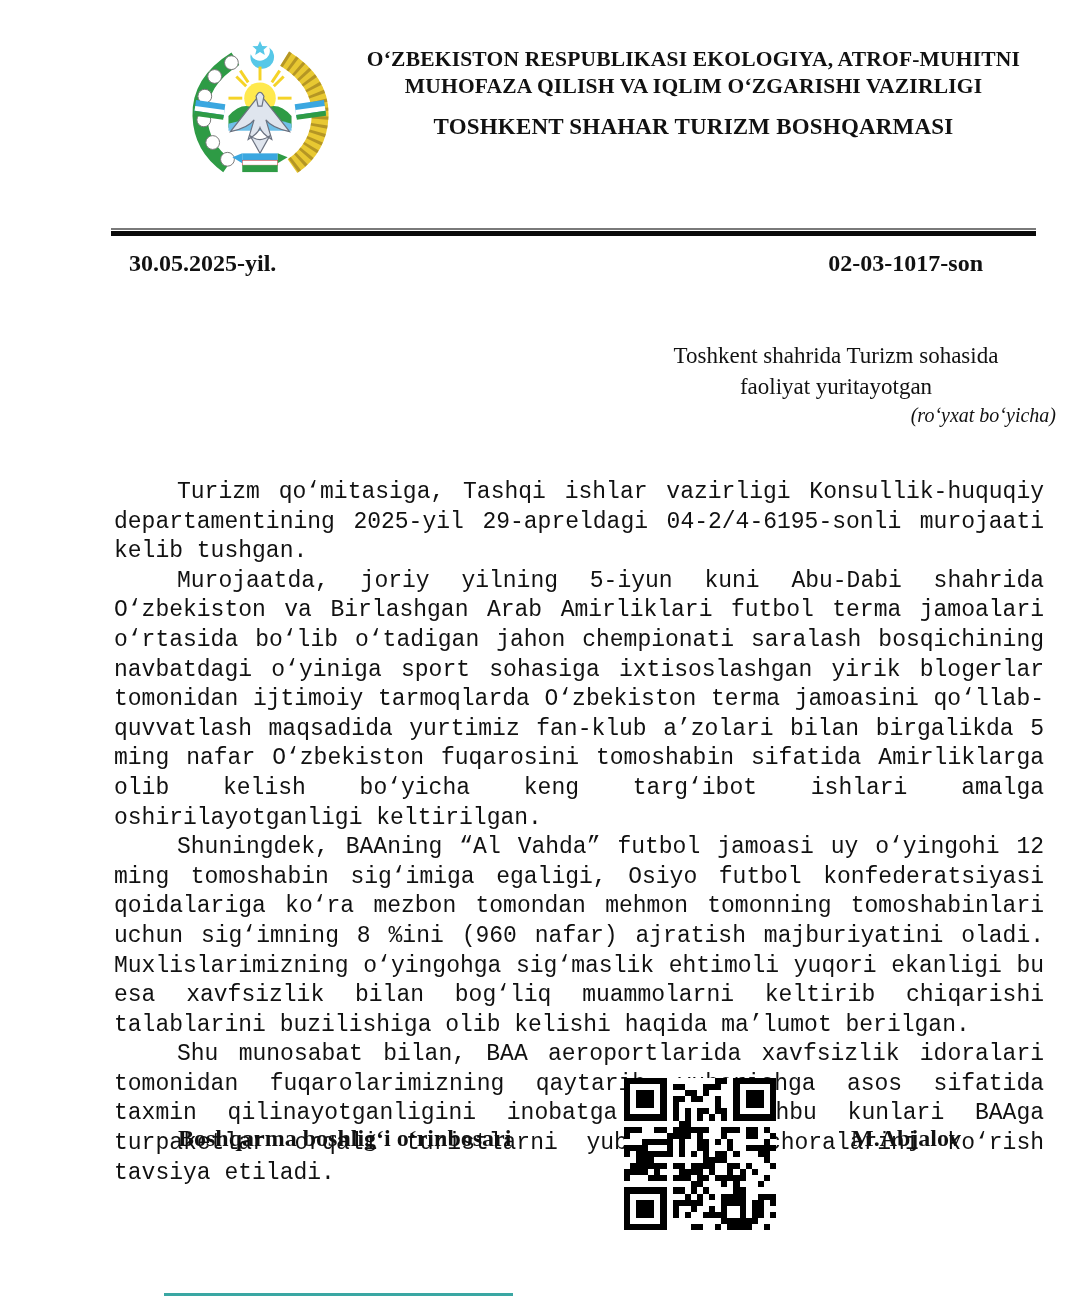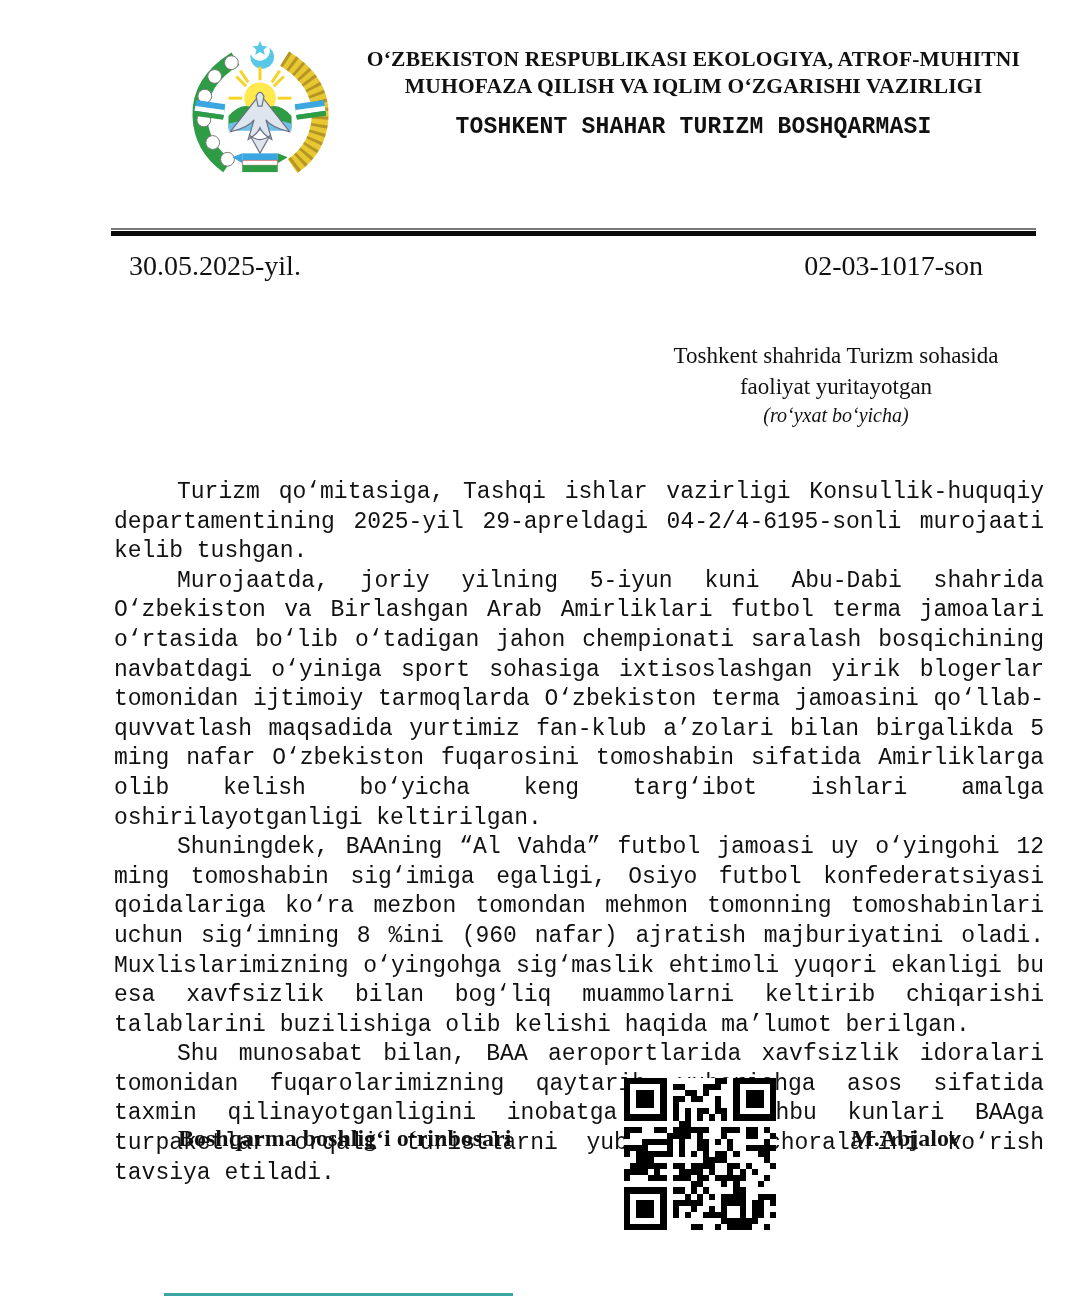--- a/index.html
+++ b/index.html
@@ -9,35 +9,35 @@
     background:#ffffff;
     font-family:"Liberation Serif","DejaVu Serif",serif;
     color:#111;
     overflow:hidden;
     margin-left:16px;
   }
   
   .emblem{position:absolute;left:175px;top:36px;width:138px;height:146px;}
   .head-text{position:absolute;left:325px;top:46px;width:705px;text-align:center;}
   .ministry-line{font-weight:bold;font-size:21.5px;line-height:27px;letter-spacing:.2px;}
-  .dept-line{font-weight:bold;font-size:23px;line-height:28px;margin-top:13px;letter-spacing:.2px;font-family:Liberation Mono, monospace;}
+  .dept-line{font-weight:bold;font-size:23px;line-height:28px;margin-top:13px;letter-spacing:.2px;}
   .contact-block{position:absolute;left:250px;top:183px;width:830px;text-align:center;}
   .contact-line{font-size:17px;line-height:22px;color:#222;}
   
   .rule{position:absolute;left:95px;top:228px;width:925px;}
   .rule .thin{height:2px;background:#7a7a7a;}
   .rule .gap{height:1px;background:#ffffff;}
   .rule .thick{height:5px;background:#0a0a0a;}
   
   .meta-row{position:absolute;left:113px;top:250px;width:854px;display:flex;justify-content:space-between;}
-  .meta-item{font-weight:normal;font-size:28px;}
+  .meta-item{font-weight:bold;font-size:24px;}
   
   .recipient{position:absolute;left:600px;top:340px;width:440px;text-align:center;}
   .recipient-line{font-weight:normal;font-size:23px;line-height:31px;}
-  .recipient-note{font-style:italic;font-size:20px;line-height:26px;}
+  .recipient-note{font-style:italic;font-size:20px;line-height:26px;text-align:right;}
   
   .letter-body{position:absolute;left:98px;top:478px;width:930px;font-family:Liberation Mono, monospace;}
   .letter-body p{
     margin:0;text-indent:63px;text-align:justify;
     font-size:23px;line-height:29.6px;
   }
   
   .sig-title{position:absolute;left:162px;top:1125px;font-weight:bold;font-size:24px;}
   .sig-name{position:absolute;left:835px;top:1125px;font-weight:bold;font-size:24px;}
   .qr{position:absolute;left:608px;top:1078px;width:152px;height:152px;}

